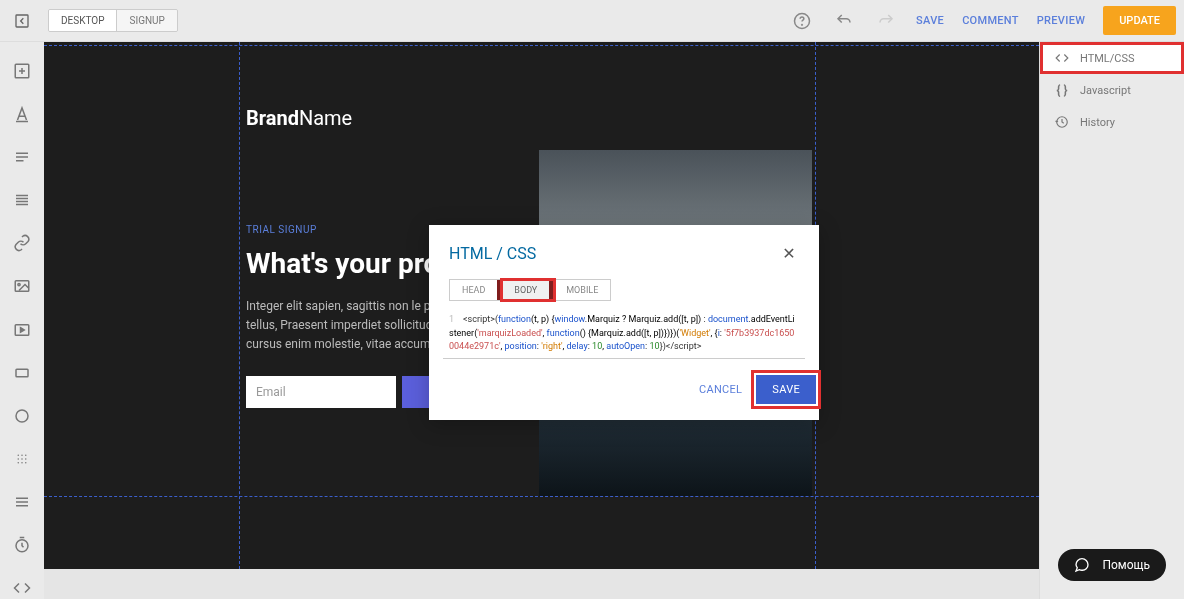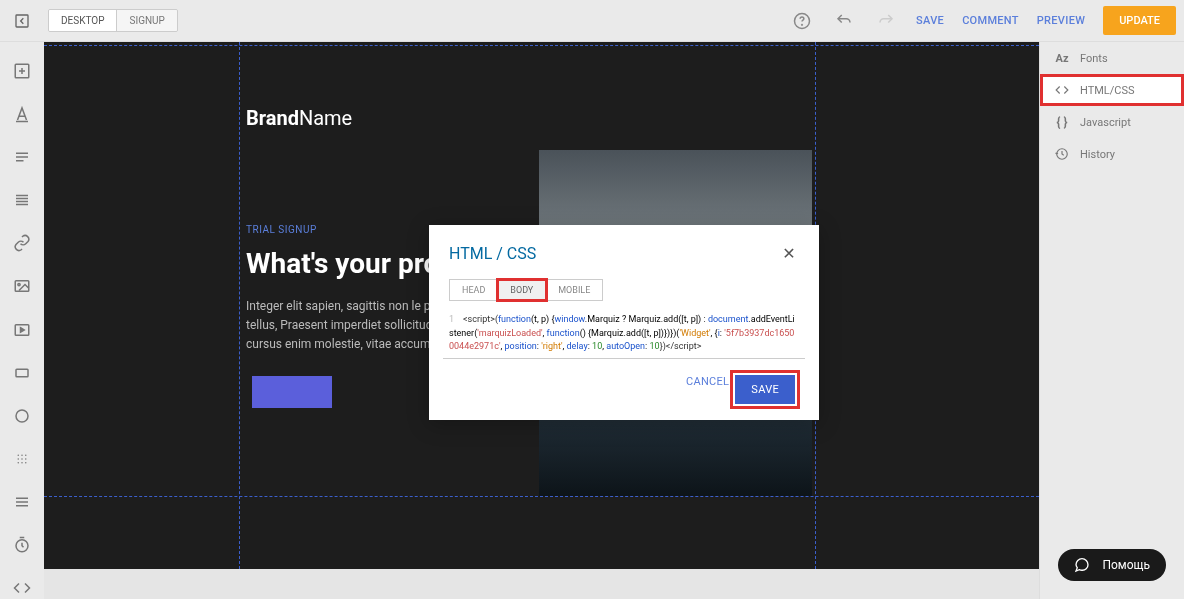--- a/index.html
+++ b/index.html
@@ -37,33 +37,33 @@
 .right-panel{width:145px;background:#eaeaea;border-left:1px solid #ddd}
 .panel-title{font-size:13px;font-weight:600;padding:14px 14px 10px;color:#333}
 .panel-item{display:flex;align-items:center;gap:10px;padding:8px 14px;font-size:11px;color:#777;cursor:pointer}
 .panel-item.highlighted{outline:3px solid #e03030;outline-offset:-3px;background:#fff}
 .panel-icon{width:16px;height:16px;display:flex;align-items:center;justify-content:center}
 .modal{position:absolute;top:183px;left:385px;width:390px;background:#fff;box-shadow:0 4px 20px rgba(0,0,0,0.25);z-index:100}
 .modal-header{display:flex;align-items:center;justify-content:space-between;padding:18px 20px 10px}
 .modal-title{font-size:16px;color:#0369a1}
 .modal-close{width:20px;height:20px;display:flex;align-items:center;justify-content:center;color:#555;cursor:pointer;font-size:16px}
 .code-tabs{display:flex;margin:6px 20px 0;border:1px solid #ccc;width:fit-content}
-.code-tab{padding:5px 12px;font-size:9px;color:#888;border-right:1px solid #7f1d1d;cursor:pointer}
+.code-tab{padding:5px 12px;font-size:9px;color:#888;border-right:5px solid #7f1d1d;cursor:pointer}
 .code-tab:last-child{border-right:none}
 .code-tab.active{background:#f0f0f0;color:#666}
 .code-tab.highlighted{outline:3px solid #e03030;outline-offset:-1px}
 .code-area{margin:8px 14px 0;padding:4px 6px;font-family:Menlo,Consolas,monospace;font-size:9px;line-height:1.5;border-bottom:1px solid #ccc;word-break:break-all}
 .ln{color:#bbb;display:inline-block;width:10px;margin-right:4px}
 .t-tag{color:#333}
 .t-brace{color:#333}
 .t-kw{color:#1a52cc}
 .t-str{color:#d17a00}
 .t-str2{color:#c94f4f}
 .t-num{color:#2a8a2a}
-.modal-footer{display:flex;justify-content:flex-end;gap:6px;padding:16px 24px;}
+.modal-footer{display:flex;justify-content:flex-end;gap:14px;padding:16px 3px;align-items:center}
 .cancel-btn{font-size:11px;color:#5B7FDB;cursor:pointer;letter-spacing:0.3px}
 .save-btn{background:#3B5FCC;color:#fff;font-size:11px;padding:8px 16px;cursor:pointer;outline:3px solid #e03030;outline-offset:2px;letter-spacing:0.3px}
 .help-fab{position:absolute;bottom:18px;right:18px;background:#1a1a1a;color:#fff;border-radius:20px;padding:8px 16px;display:flex;align-items:center;gap:12px;font-size:12px;cursor:pointer;z-index:200}
 .help-fab .bubble{width:16px;height:16px}
 </style>
 </head>
 <body>
 
 <div class="app">
   <div class="topbar">
@@ -198,20 +198,21 @@
 
         <div class="brand"><b>Brand</b><span>Name</span></div>
 
         <div class="hero-img"></div>
 
         <div class="content-block">
           <div class="trial">TRIAL SIGNUP</div>
           <div class="headline">What's your proposition?</div>
           <div class="body-text">Integer elit sapien, sagittis non le purus. Nam eget suscipit tellus, Praesent imperdiet sollicitudin tel gravida ut. Etiam non cursus enim molestie, vitae accumsan orci ma</div>
           <div style="display:flex">
+            <input class="email-input" placeholder="Email" style="">
             <div class="submit-btn"></div>
           </div>
         </div>
 
         <div class="modal">
           <div class="modal-header">
             <div class="modal-title">HTML / CSS</div>
             <div class="modal-close">✕</div>
           </div>
           <div class="code-tabs">
@@ -222,24 +223,20 @@
           <div class="code-area"><span class="ln">1</span><span class="t-tag">&lt;script&gt;</span><span class="t-brace">(</span><span class="t-kw">function</span><span>(t, p) {</span><span class="t-kw">window</span><span>.Marquiz ? Marquiz.add([t, p]) : </span><span class="t-kw">document</span><span>.addEventListener(</span><span class="t-str2">'marquizLoaded'</span><span>, </span><span class="t-kw">function</span><span>() {Marquiz.add([t, p])})})(</span><span class="t-str">'Widget'</span><span>, {</span><span class="t-kw">i</span><span>: </span><span class="t-str2">'5f7b3937dc16500044e2971c'</span><span>, </span><span class="t-kw">position</span><span>: </span><span class="t-str">'right'</span><span>, </span><span class="t-kw">delay</span><span>: </span><span class="t-num">10</span><span>, </span><span class="t-kw">autoOpen</span><span>: </span><span class="t-num">10</span><span class="t-tag">})&lt;/script&gt;</span></div>
           <div class="modal-footer">
             <div class="cancel-btn">CANCEL</div>
             <div class="save-btn">SAVE</div>
           </div>
         </div>
       </div>
     </div>
 
     <div class="right-panel">
-      <div class="panel-item">
-        <span class="panel-icon" style="font-size:11px;font-weight:700">Az</span>
-        <span>Fonts</span>
-      </div>
       <div class="panel-item highlighted">
         <span class="panel-icon">
             <svg width="14" height="14" viewBox="0 0 24 24" fill="none" stroke="currentColor" stroke-width="2">
               <path d="M8 6l-6 6 6 6M16 6l6 6-6 6"></path>
             </svg>
           </span>
         <span>HTML/CSS</span>
       </div>
       <div class="panel-item">
         <span class="panel-icon" style="font-size:12px;font-weight:700">{ }</span>

